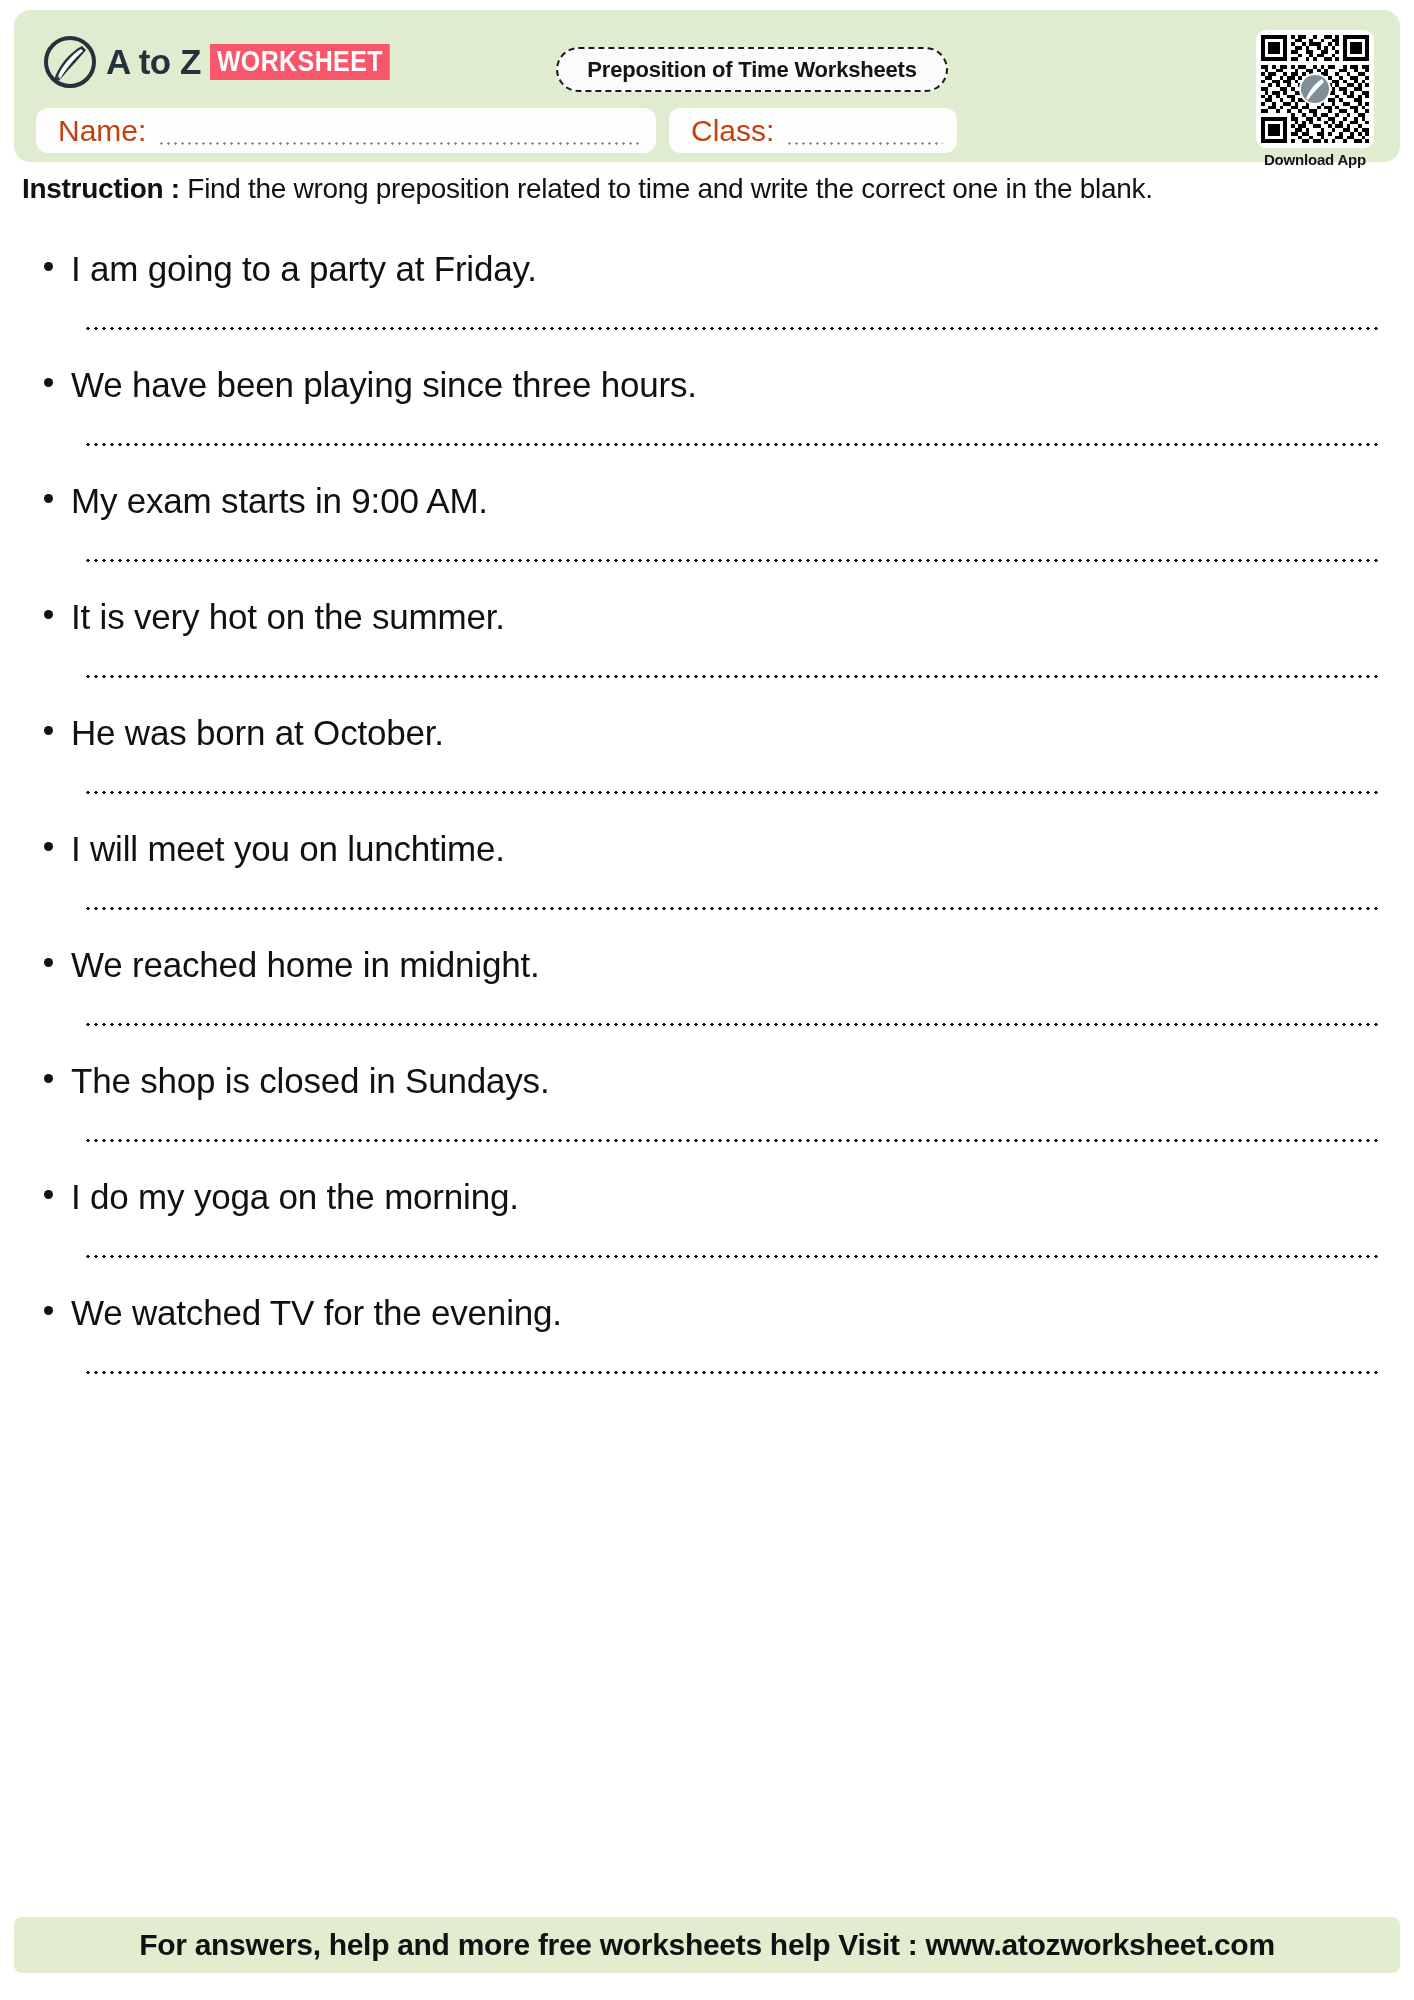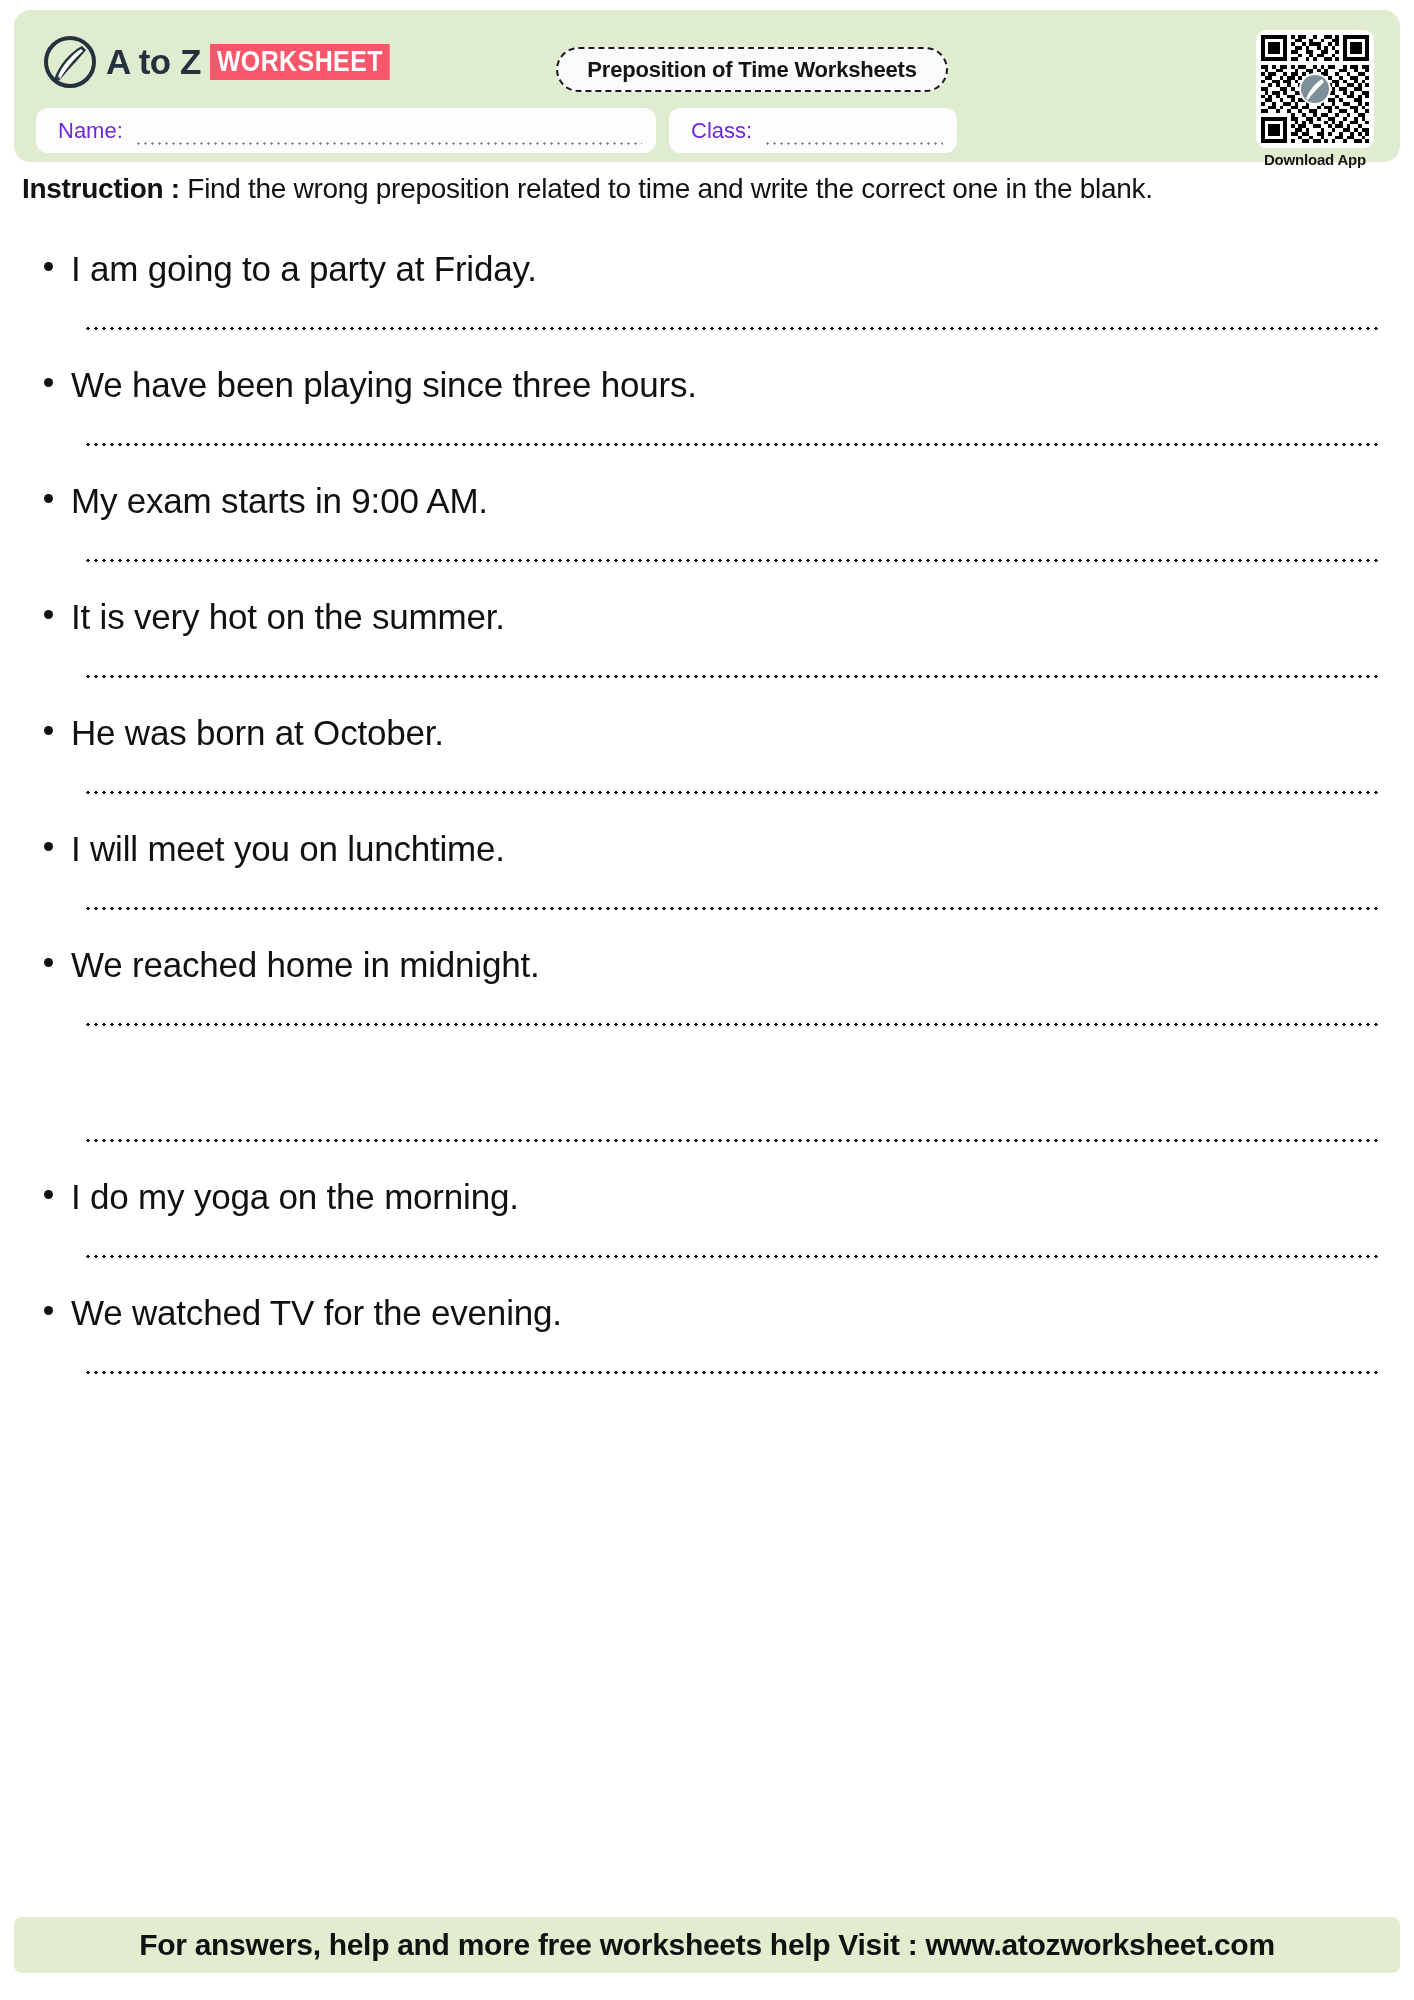--- a/index.html
+++ b/index.html
@@ -115,22 +115,22 @@
     width: 620px;
     height: 45px;
   }
   .field-class {
     left: 655px;
     top: 98px;
     width: 288px;
     height: 45px;
   }
   .field-label {
-    font-size: 22px;
-    color: #6d28d9;
+    font-size: 30px;
+    color: #c2410c;
     white-space: nowrap;
     margin-right: 12px;
   }
   .field-dots {
     flex: 1 1 auto;
     height: 20px;
     align-self: flex-end;
     margin-bottom: 6px;
     margin-right: 14px;
     background-image: radial-gradient(circle, #8a8a8a 1.1px, transparent 1.2px);
@@ -594,20 +594,24 @@
     <div class="qitem">
       <div class="qrow">
         <span class="bullet"></span>
         <span class="qtext">We reached home in midnight.</span>
       </div>
       <div class="answer-line"></div>
     </div>
 
 
     <div class="qitem">
+      <div class="qrow">
+        <span class="bullet"></span>
+        <span class="qtext">The shop is closed in Sundays.</span>
+      </div>
       <div class="answer-line"></div>
     </div>
 
     <div class="qitem">
       <div class="qrow">
         <span class="bullet"></span>
         <span class="qtext">I do my yoga on the morning.</span>
       </div>
       <div class="answer-line"></div>
     </div>

